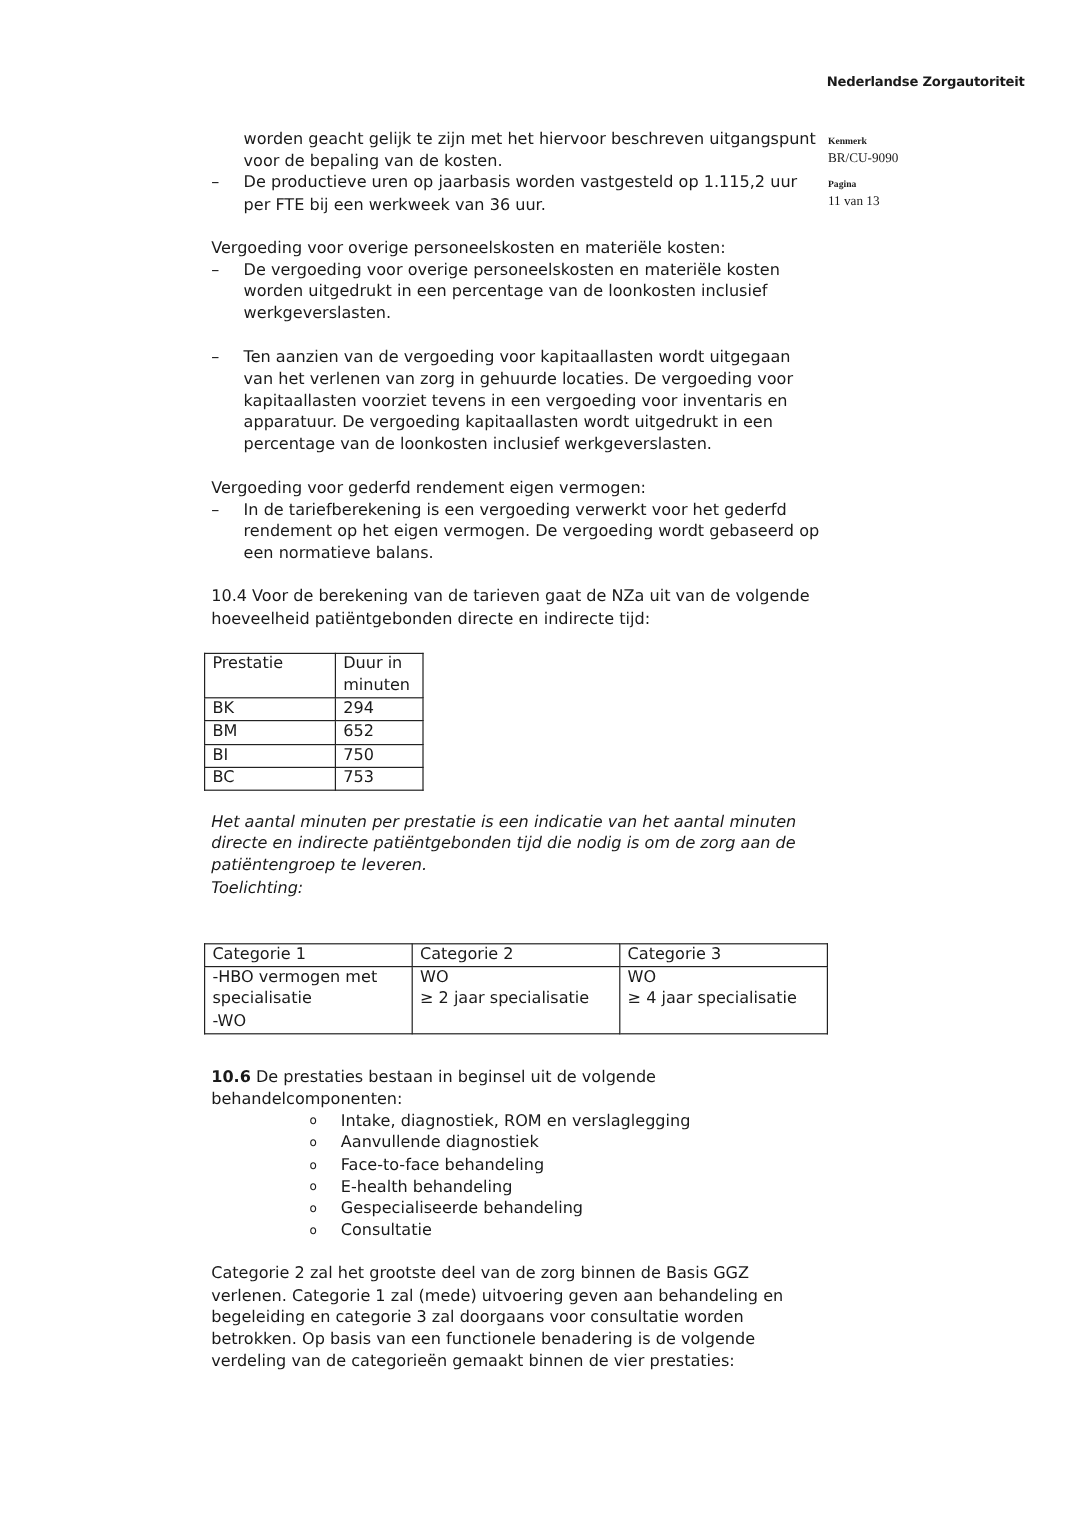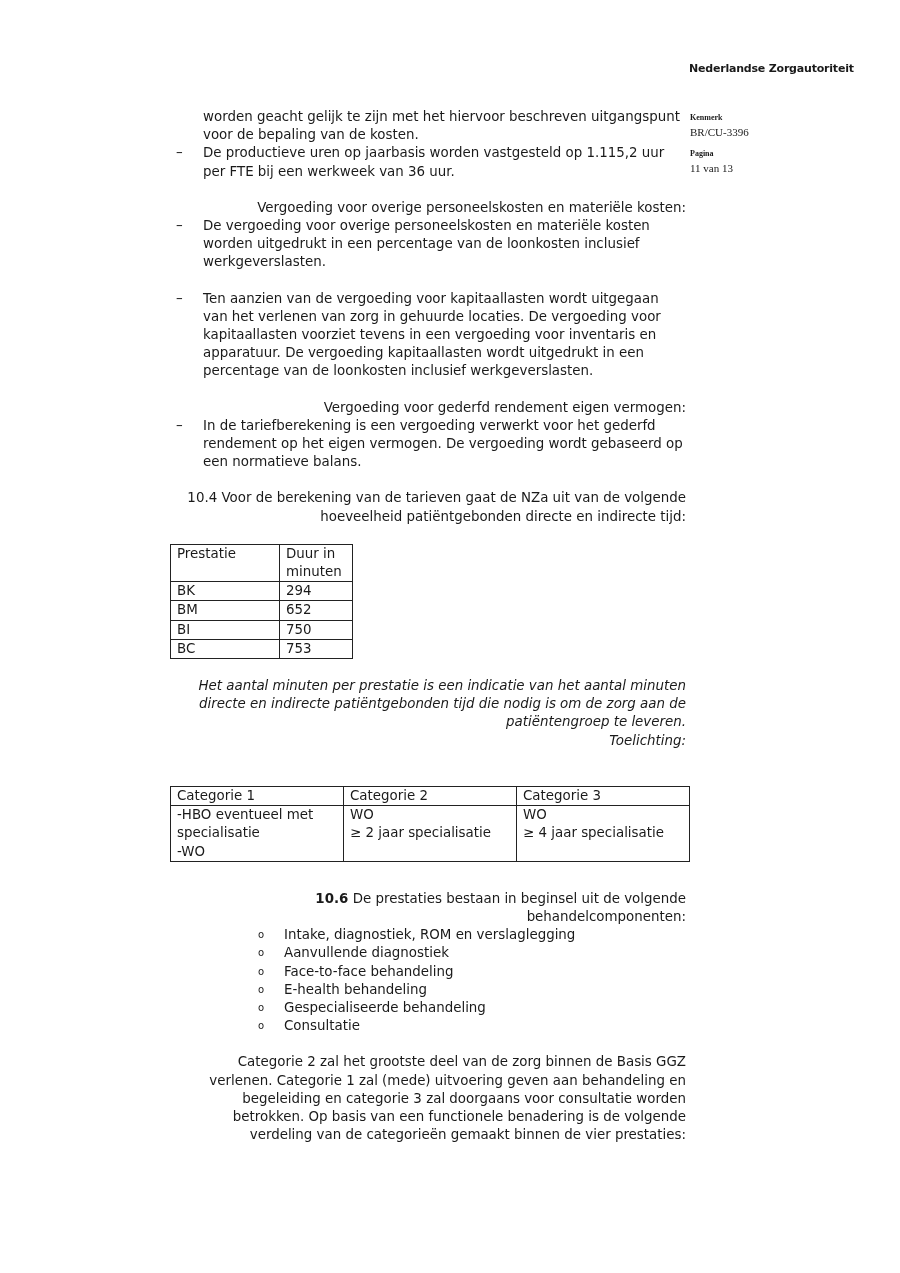--- a/index.html
+++ b/index.html
@@ -56,21 +56,21 @@
     }
     .bullet {
       position: relative;
       padding-left: 27px;
     }
     .bullet .dash {
       position: absolute;
       left: 0;
       top: 0;
     }
-    .para { margin: 0; text-align: right; }
+    .para { margin: 0; }
     .gap { height: 18px; }
     .gap-s { height: 10px; }
     .italic { font-style: italic; }
     .bold { font-weight: bold; }
     table.doc-table {
       border-collapse: collapse;
       font-size: 13.4px;
       line-height: 18.2px;
       padding-left: 40px;
     }
@@ -102,21 +102,21 @@
   </style>
 </head>
 <body>
 
 <div class="page">
 
   <div class="org-name">Nederlandse Zorgautoriteit</div>
 
   <div class="meta">
     <p class="label">Kenmerk</p>
-    <p class="value">BR/CU-3396</p>
+    <p class="value">BR/CU-9090</p>
     <p class="label">Pagina</p>
     <p class="value">11 van 13</p>
   </div>
 
   <div class="content">
 
     <div class="bullet">
       <span>worden geacht gelijk te zijn met het hiervoor beschreven uitgangspunt voor de bepaling van de kosten.</span>
     </div>
     <div class="bullet">
@@ -190,21 +190,21 @@
 
     <table class="doc-table t2">
       <tbody>
           <tr>
         <td>Categorie 1</td>
         <td>Categorie 2</td>
         <td>Categorie 3</td>
       </tr>
       <tr>
         <td>
-          <div>-HBO eventueel met specialisatie</div>
+          <div>-HBO vermogen met specialisatie</div>
           <div>-WO</div>
         </td>
         <td>
           <div>WO</div>
           <div>≥ 2 jaar specialisatie</div>
         </td>
         <td>
           <div>WO</div>
           <div>≥ 4 jaar specialisatie</div>
         </td>

